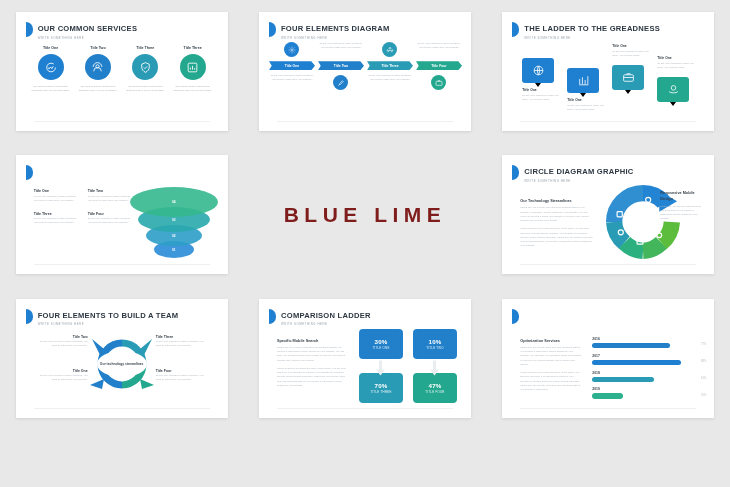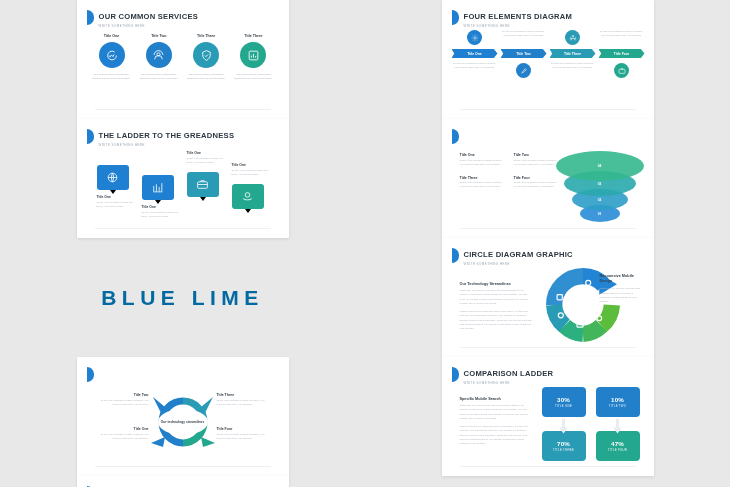--- a/index.html
+++ b/index.html
@@ -5,21 +5,21 @@
   html,body{margin:0;padding:0;}
   body{
     width:730px;height:487px;
     background:#e8e8e8;
     font-family:"Liberation Sans", sans-serif;
     overflow:hidden;
   }
   .grid{
     position:absolute;left:0;top:0;width:730px;height:430px;
     display:grid;
-    grid-template-columns:1fr 1fr;
+    grid-template-columns:1fr 1fr 1fr;
     grid-template-rows:1fr 1fr 1fr;
   }
   .cell{position:relative;display:flex;align-items:center;justify-content:center;}
   .slide{
     position:relative;
     width:212px;height:119px;
     background:#ffffff;
     box-shadow:0 1px 3px rgba(0,0,0,.10);
     overflow:hidden;
   }
@@ -77,21 +77,21 @@
   
   .s4txt{position:absolute;left:18px;top:34px;width:100px;display:grid;grid-template-columns:1fr 1fr;gap:9px 8px;}
   .s4txt .h{font-size:3.6px;font-weight:bold;color:#333d47;}
   .s4txt .p{font-size:2.5px;line-height:1.6;color:#aeb6be;margin-top:1.5px;}
   .funnel{position:absolute;right:10px;top:30px;width:88px;height:80px;}
   .fring{position:absolute;border-radius:50%;display:flex;align-items:center;justify-content:center;}
   .fring span{font-size:3.2px;color:#ffffff;font-weight:bold;}
 
   
   .logo{
-    font-size:21px;letter-spacing:5.5px;color:#0369a1;font-weight:bold;
+    font-size:21px;letter-spacing:5.5px;color:#7f1d1d;font-weight:bold;
     font-family:"Liberation Sans", sans-serif;
   }
 
   
   .s6txt{position:absolute;left:18px;top:44px;width:72px;}
   .s6txt .h{font-size:3.8px;font-weight:bold;color:#333d47;margin-bottom:3px;}
   .s6txt .p{font-size:2.5px;line-height:1.7;color:#aeb6be;margin-bottom:4px;}
   .s6right{position:absolute;right:10px;top:36px;width:44px;}
   .s6right .h{font-size:3.8px;font-weight:bold;color:#333d47;line-height:1.35;}
   .s6right .p{font-size:2.5px;line-height:1.7;color:#aeb6be;margin-top:3px;}
@@ -396,20 +396,24 @@
         <div class="h">Responsive Mobile Design</div>
         <div class="p">That's why we provide print and click solutions that let you choose a responsive mobile design for your website.</div>
       </div>
       <div class="footline"></div>
     </div>
   </div>
 
   <div class="cell">
     <div class="slide">
       <div class="leaf"></div>
+      <div class="hd">
+        <div class="ttl">FOUR ELEMENTS TO BUILD A TEAM</div>
+        <div class="sub">WRITE SOMETHING HERE</div>
+      </div>
 
       <div class="tblk" style="left:22px;top:36px;text-align:right;">
         <div class="h">Title Two</div>
         <div class="p">To get your company's name out there, you need to make sure you promote.</div>
       </div>
       <div class="tblk" style="left:22px;top:70px;text-align:right;">
         <div class="h">Title One</div>
         <div class="p">To get your company's name out there, you need to make sure you promote.</div>
       </div>
       <div class="tblk" style="left:140px;top:36px;">

